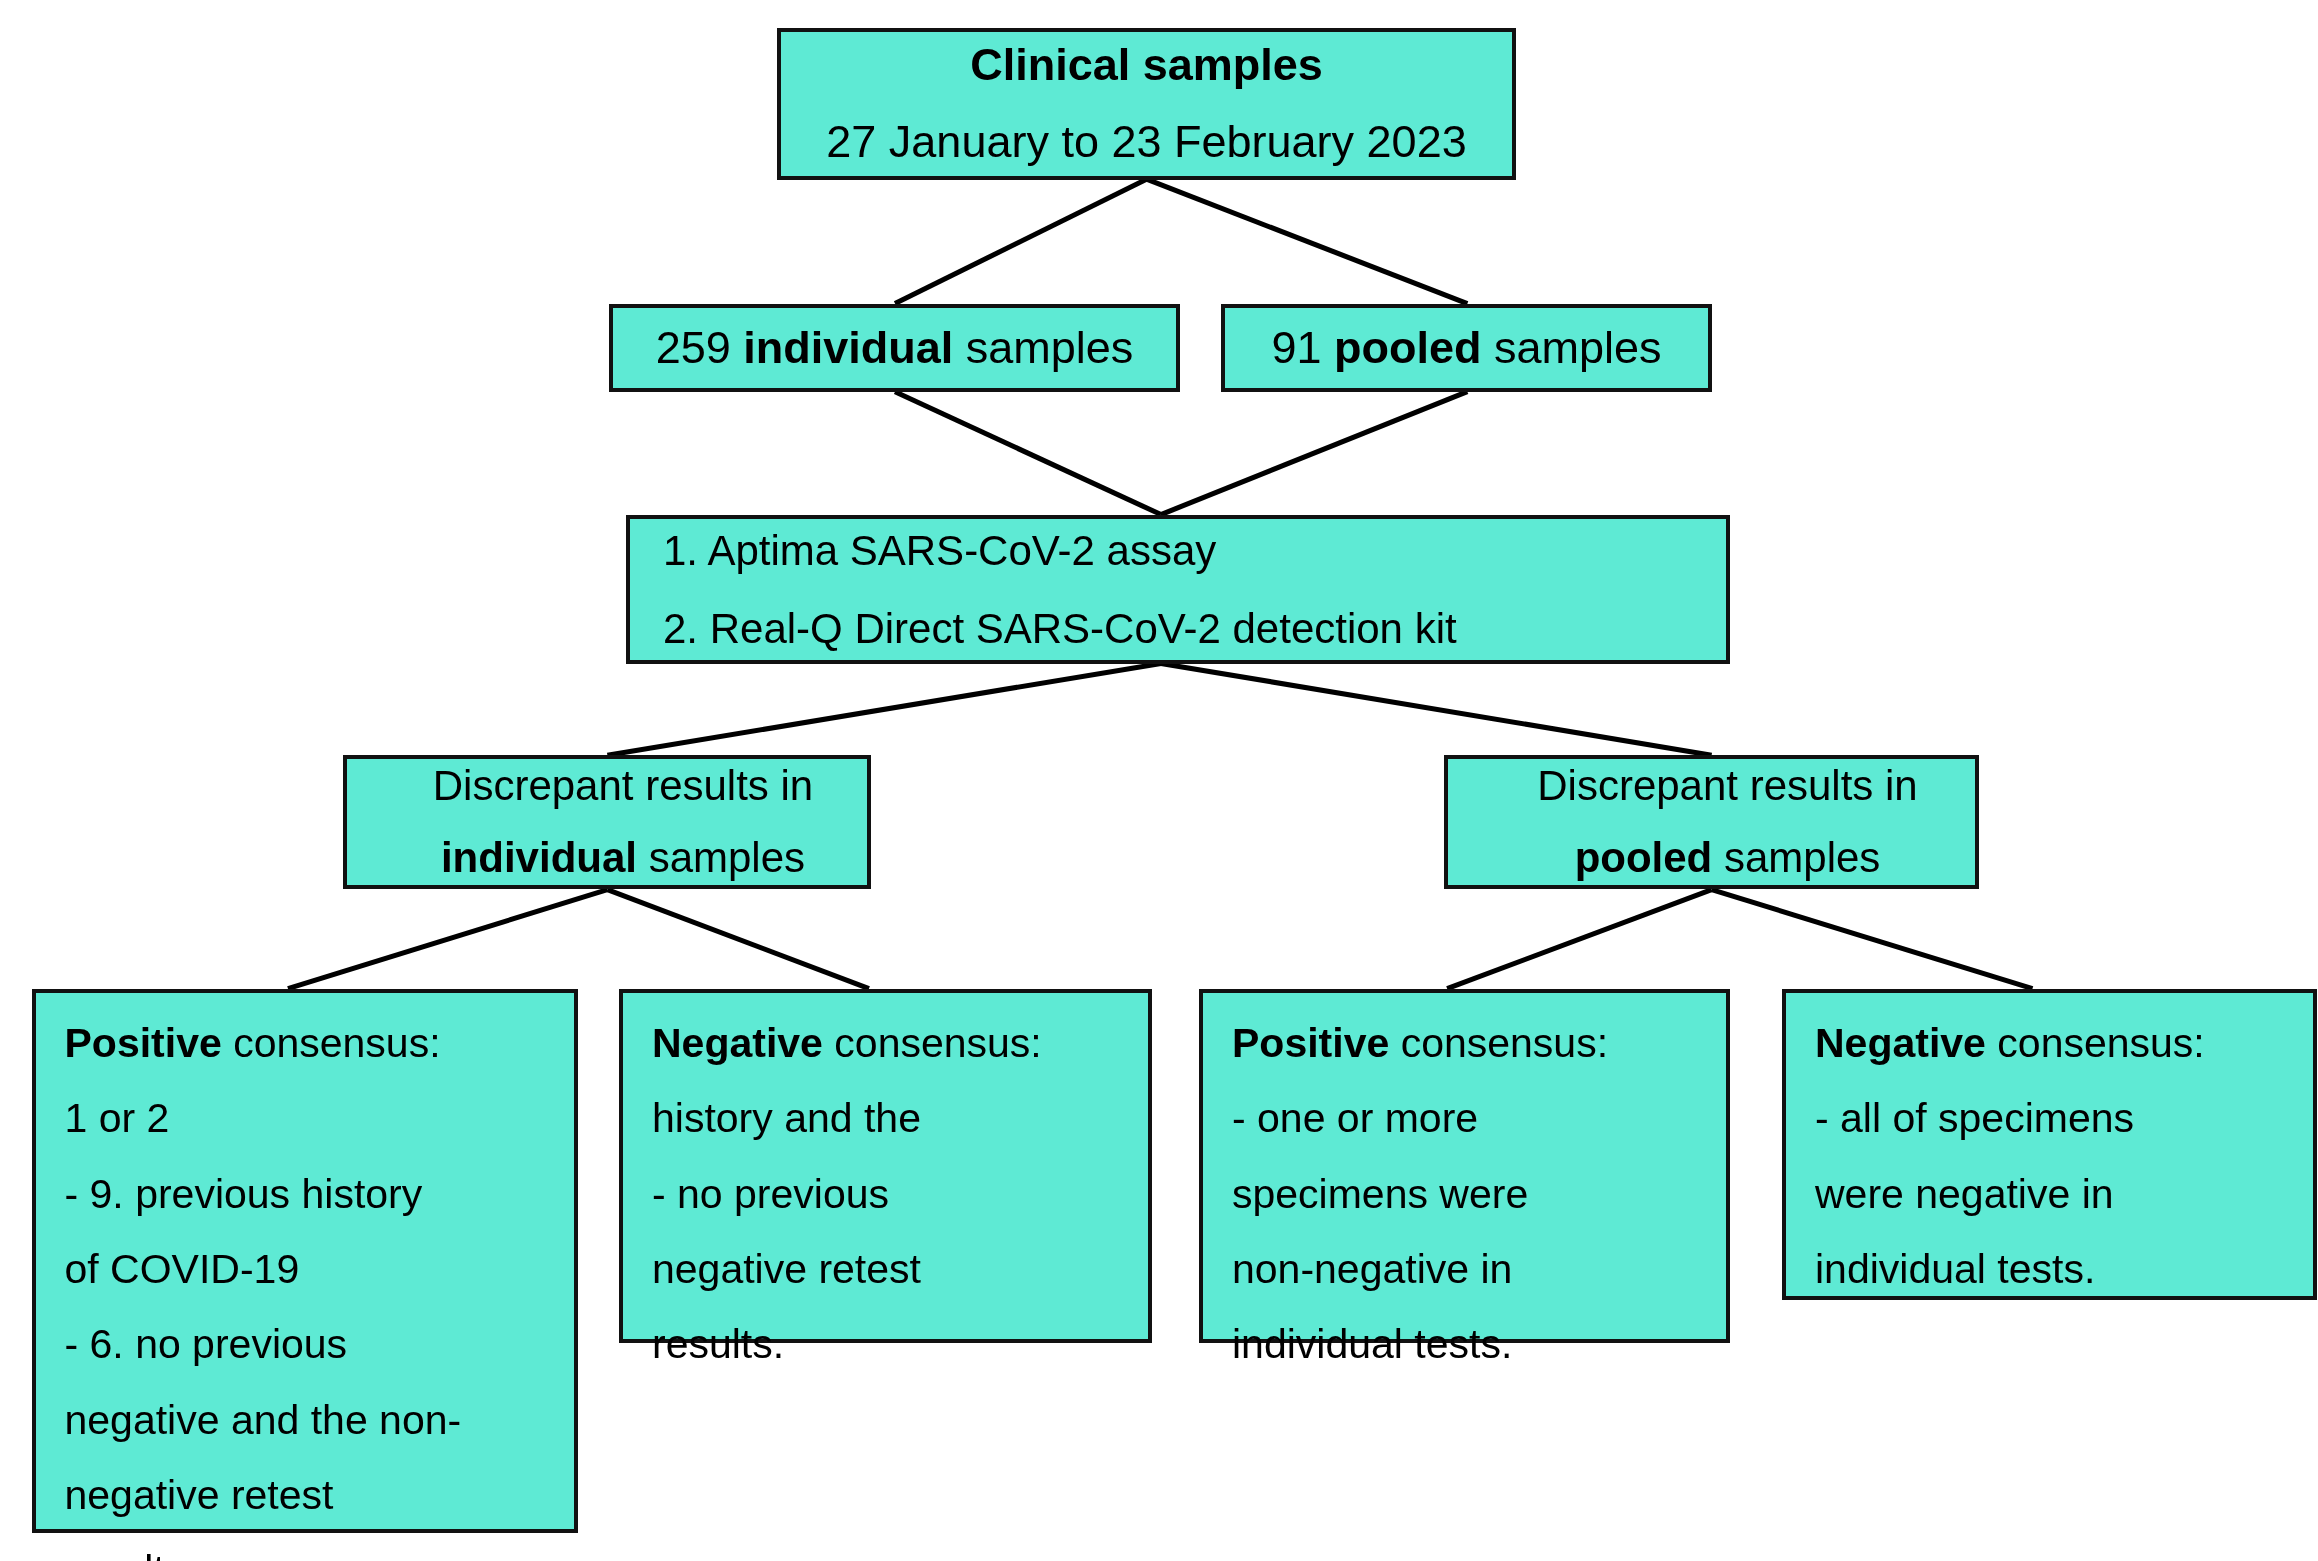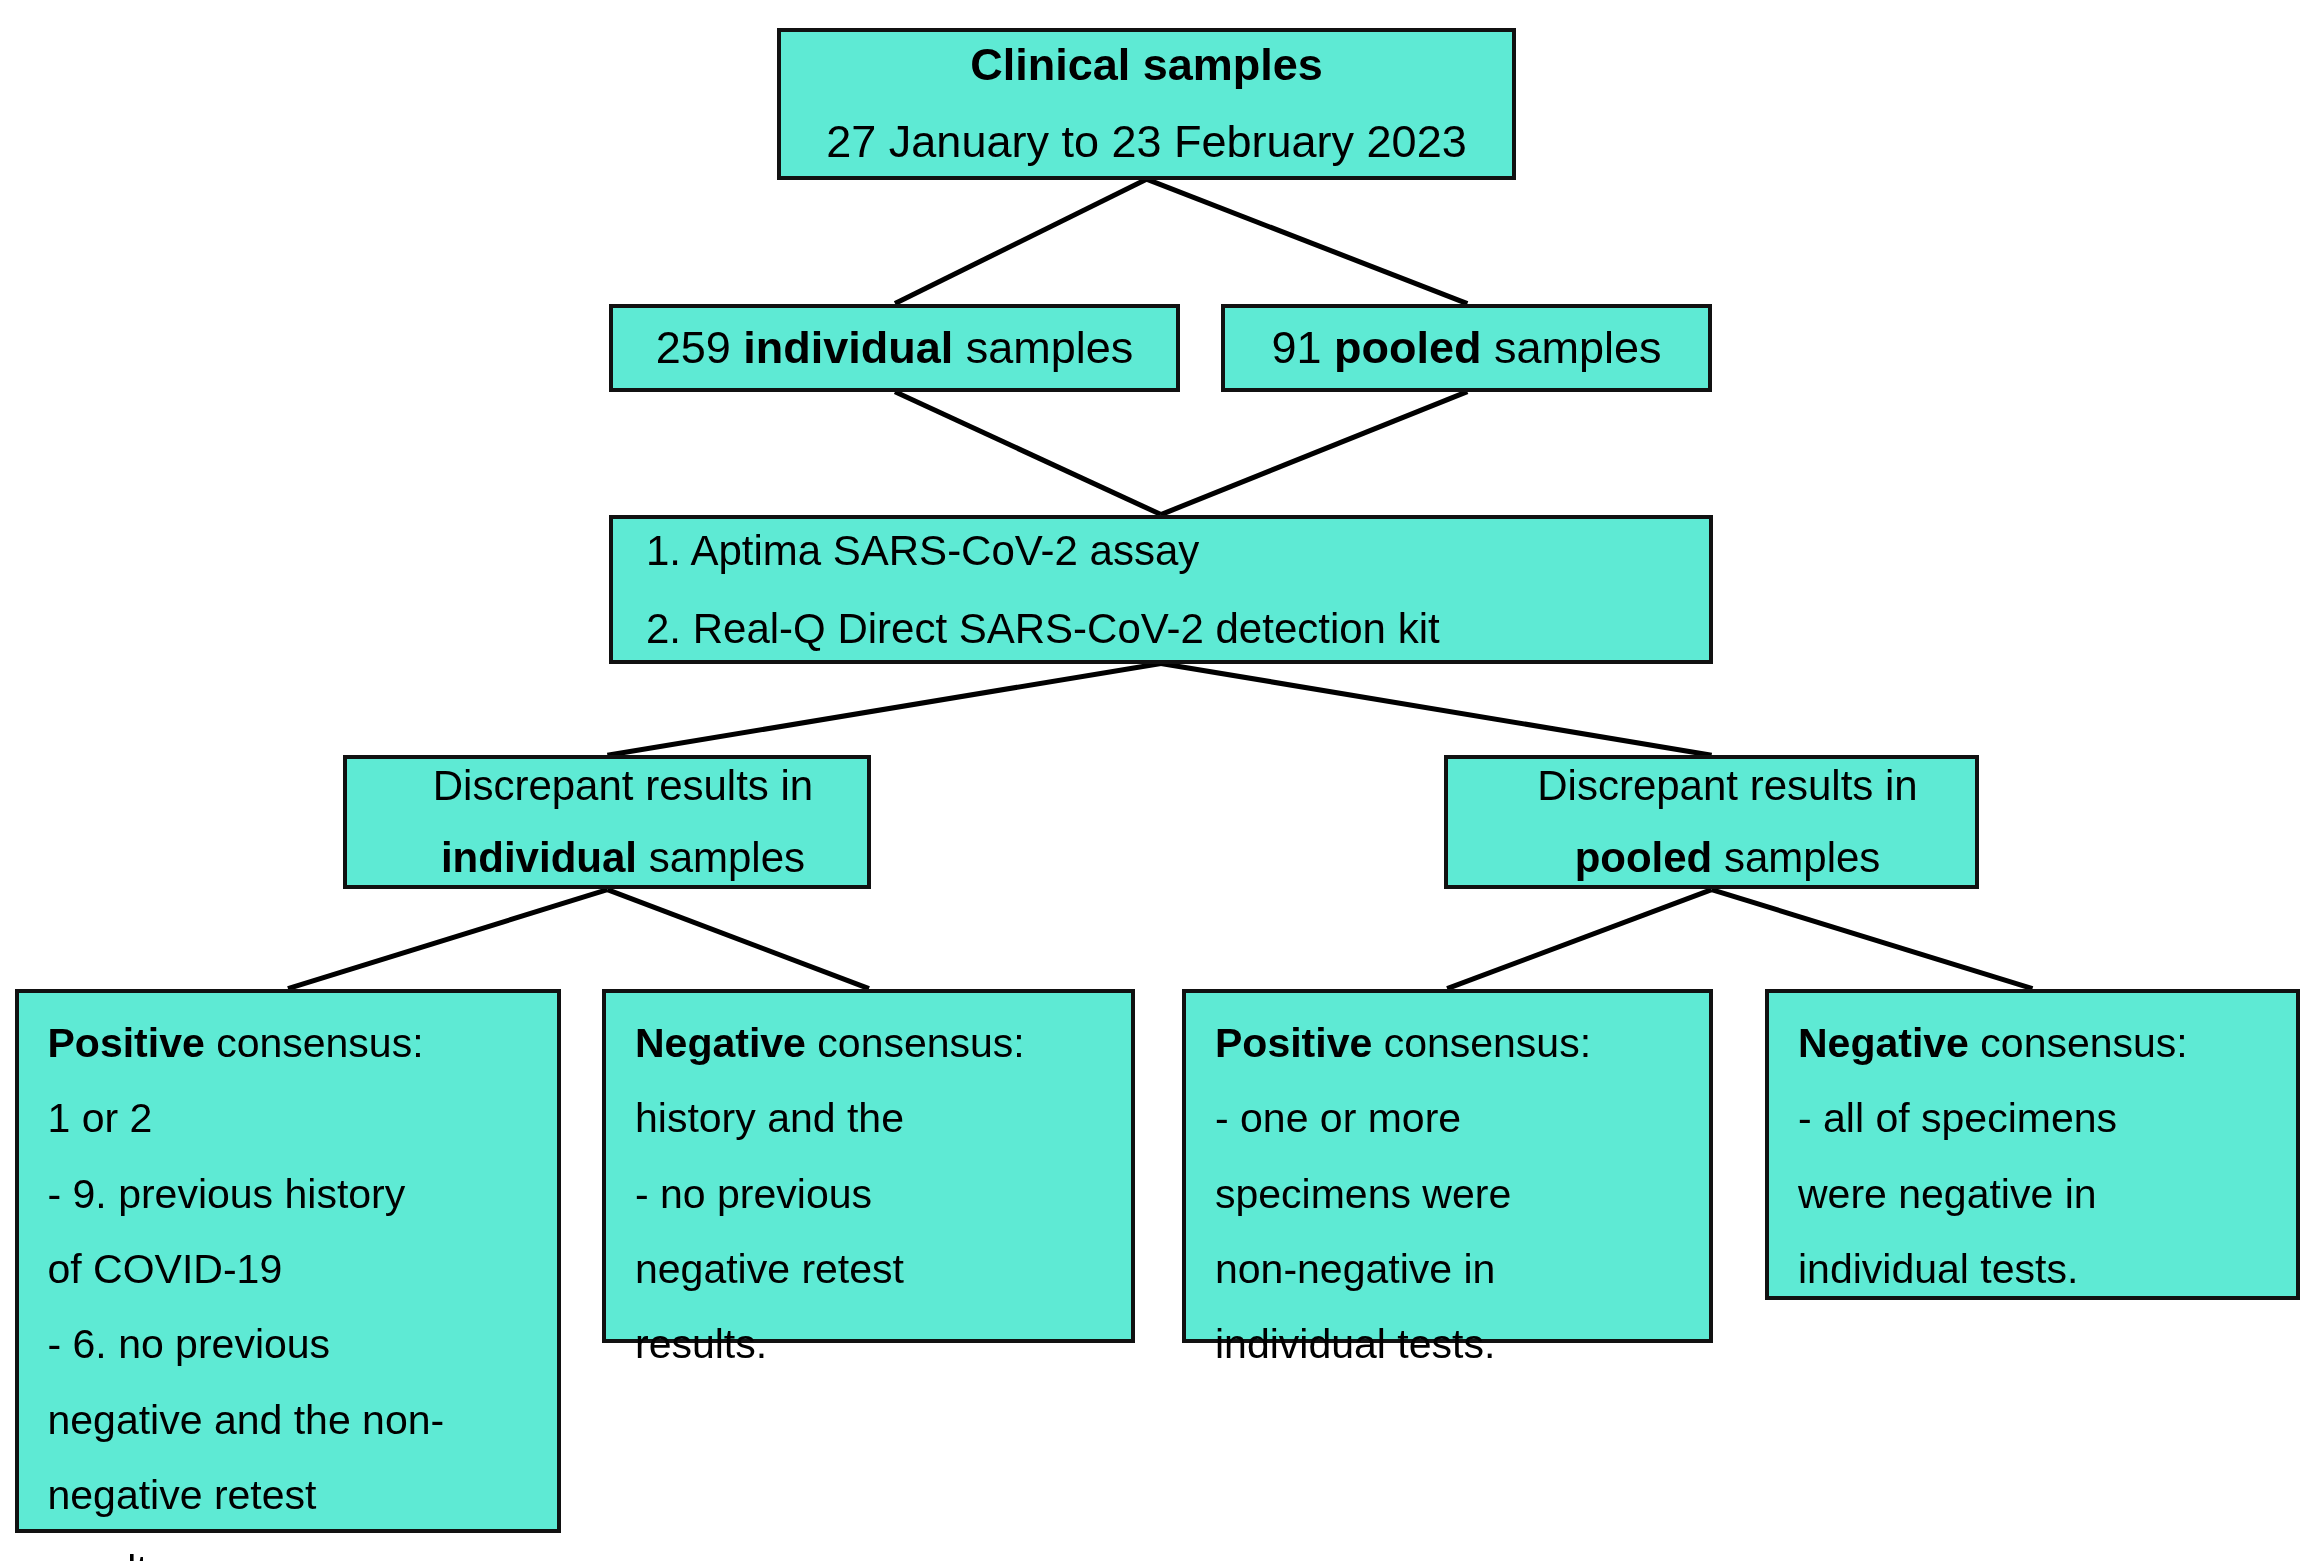--- a/index.html
+++ b/index.html
@@ -37,21 +37,21 @@
     display:flex;
     flex-direction:column;
     justify-content:center;
     gap:13px;
   }
   .node .line{
     display:block;
     white-space:nowrap;
   }
   .node.center{ text-align:center; align-items:center; }
-  .node.left{ text-align:left; align-items:flex-start; }
+  .node.left{ text-align:left; align-items:flex-start;margin-left:17px; }
 
   .b{ font-weight:bold; }
 
   
   #n-clinical{
     left:777px; top:27.5px; width:739px; height:152px;
     padding:7.2px 17.3px;
   }
   #n-clinical .line{ font-size:45px; line-height:1.42; }
 

